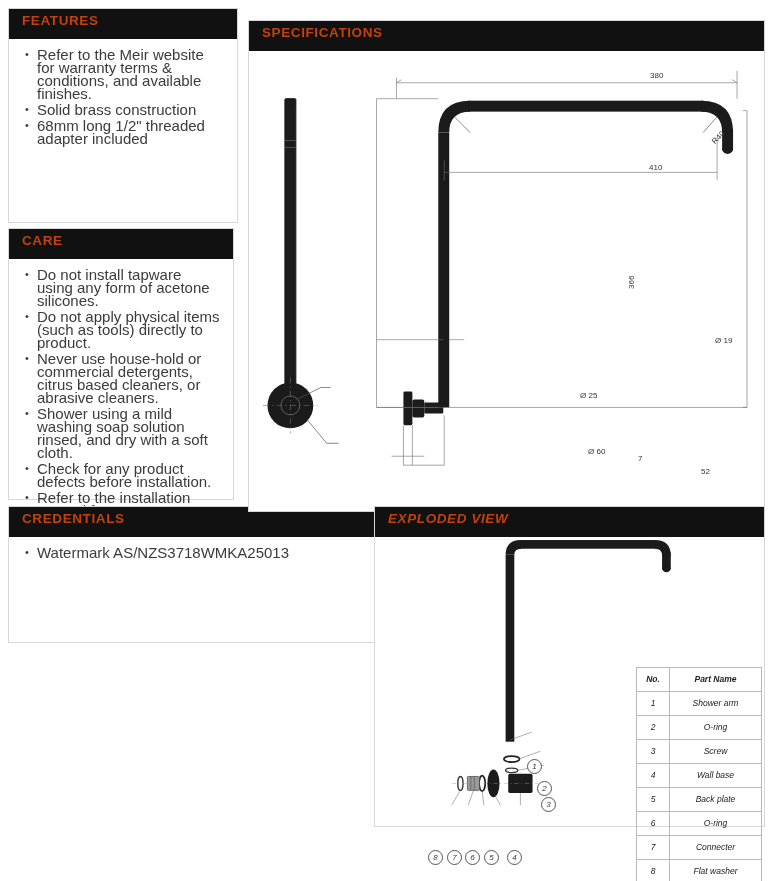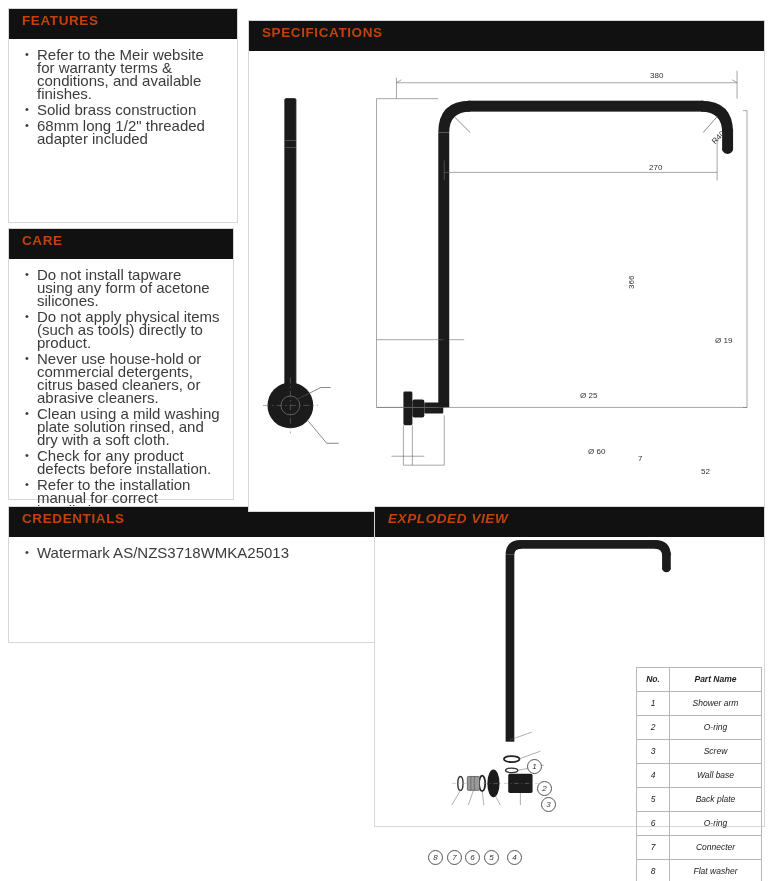--- a/index.html
+++ b/index.html
@@ -121,21 +121,21 @@
     </div>
   </div>
 
   <div class="panel" id="care">
     <div class="panel-header">CARE</div>
     <div class="panel-body">
       <ul class="bullets">
         <li>Do not install tapware using any form of acetone silicones.</li>
         <li>Do not apply physical items (such as tools) directly to product.</li>
         <li>Never use house-hold or commercial detergents, citrus based cleaners, or abrasive cleaners.</li>
-        <li>Clean using a mild washing plate solution rinsed, and dry with a soft cloth.</li>
+        <li>Shower using a mild washing soap solution rinsed, and dry with a soft cloth.</li>
         <li>Check for any product defects before installation.</li>
         <li>Refer to the installation manual for correct installation.</li>
       </ul>
     </div>
   </div>
 
   <div class="panel" id="credentials">
     <div class="panel-header">CREDENTIALS</div>
     <div class="panel-body">
       <ul class="bullets">
@@ -225,21 +225,21 @@
         <line x1="155" y1="446" x2="196" y2="446"></line>
       </g>
 
       <g stroke="#555" stroke-width="0.7" fill="none">
         <line x1="206" y1="96" x2="222" y2="112"></line>
         <line x1="470" y1="96" x2="456" y2="112"></line>
       </g>
     </svg>
 
     <div class="dim-text" style="left:401px; top:50px;">380</div>
-    <div class="dim-text" style="left:400px; top:142px;">270</div>
+    <div class="dim-text" style="left:400px; top:142px;">410</div>
     <div class="dim-text rot90" style="left:378px; top:268px;">366</div>
 
     <div class="dim-text" style="left:462px; top:112px; transform:rotate(-45deg);">R40</div>
 
     <div class="dim-text" style="left:466px; top:315px;">Ø 19</div>
     <div class="dim-text" style="left:331px; top:370px;">Ø 25</div>
     <div class="dim-text" style="left:339px; top:426px;">Ø 60</div>
     <div class="dim-text" style="left:389px; top:433px;">7</div>
     <div class="dim-text" style="left:424px; top:446px;padding-left:28px;">52</div>
   </div>

